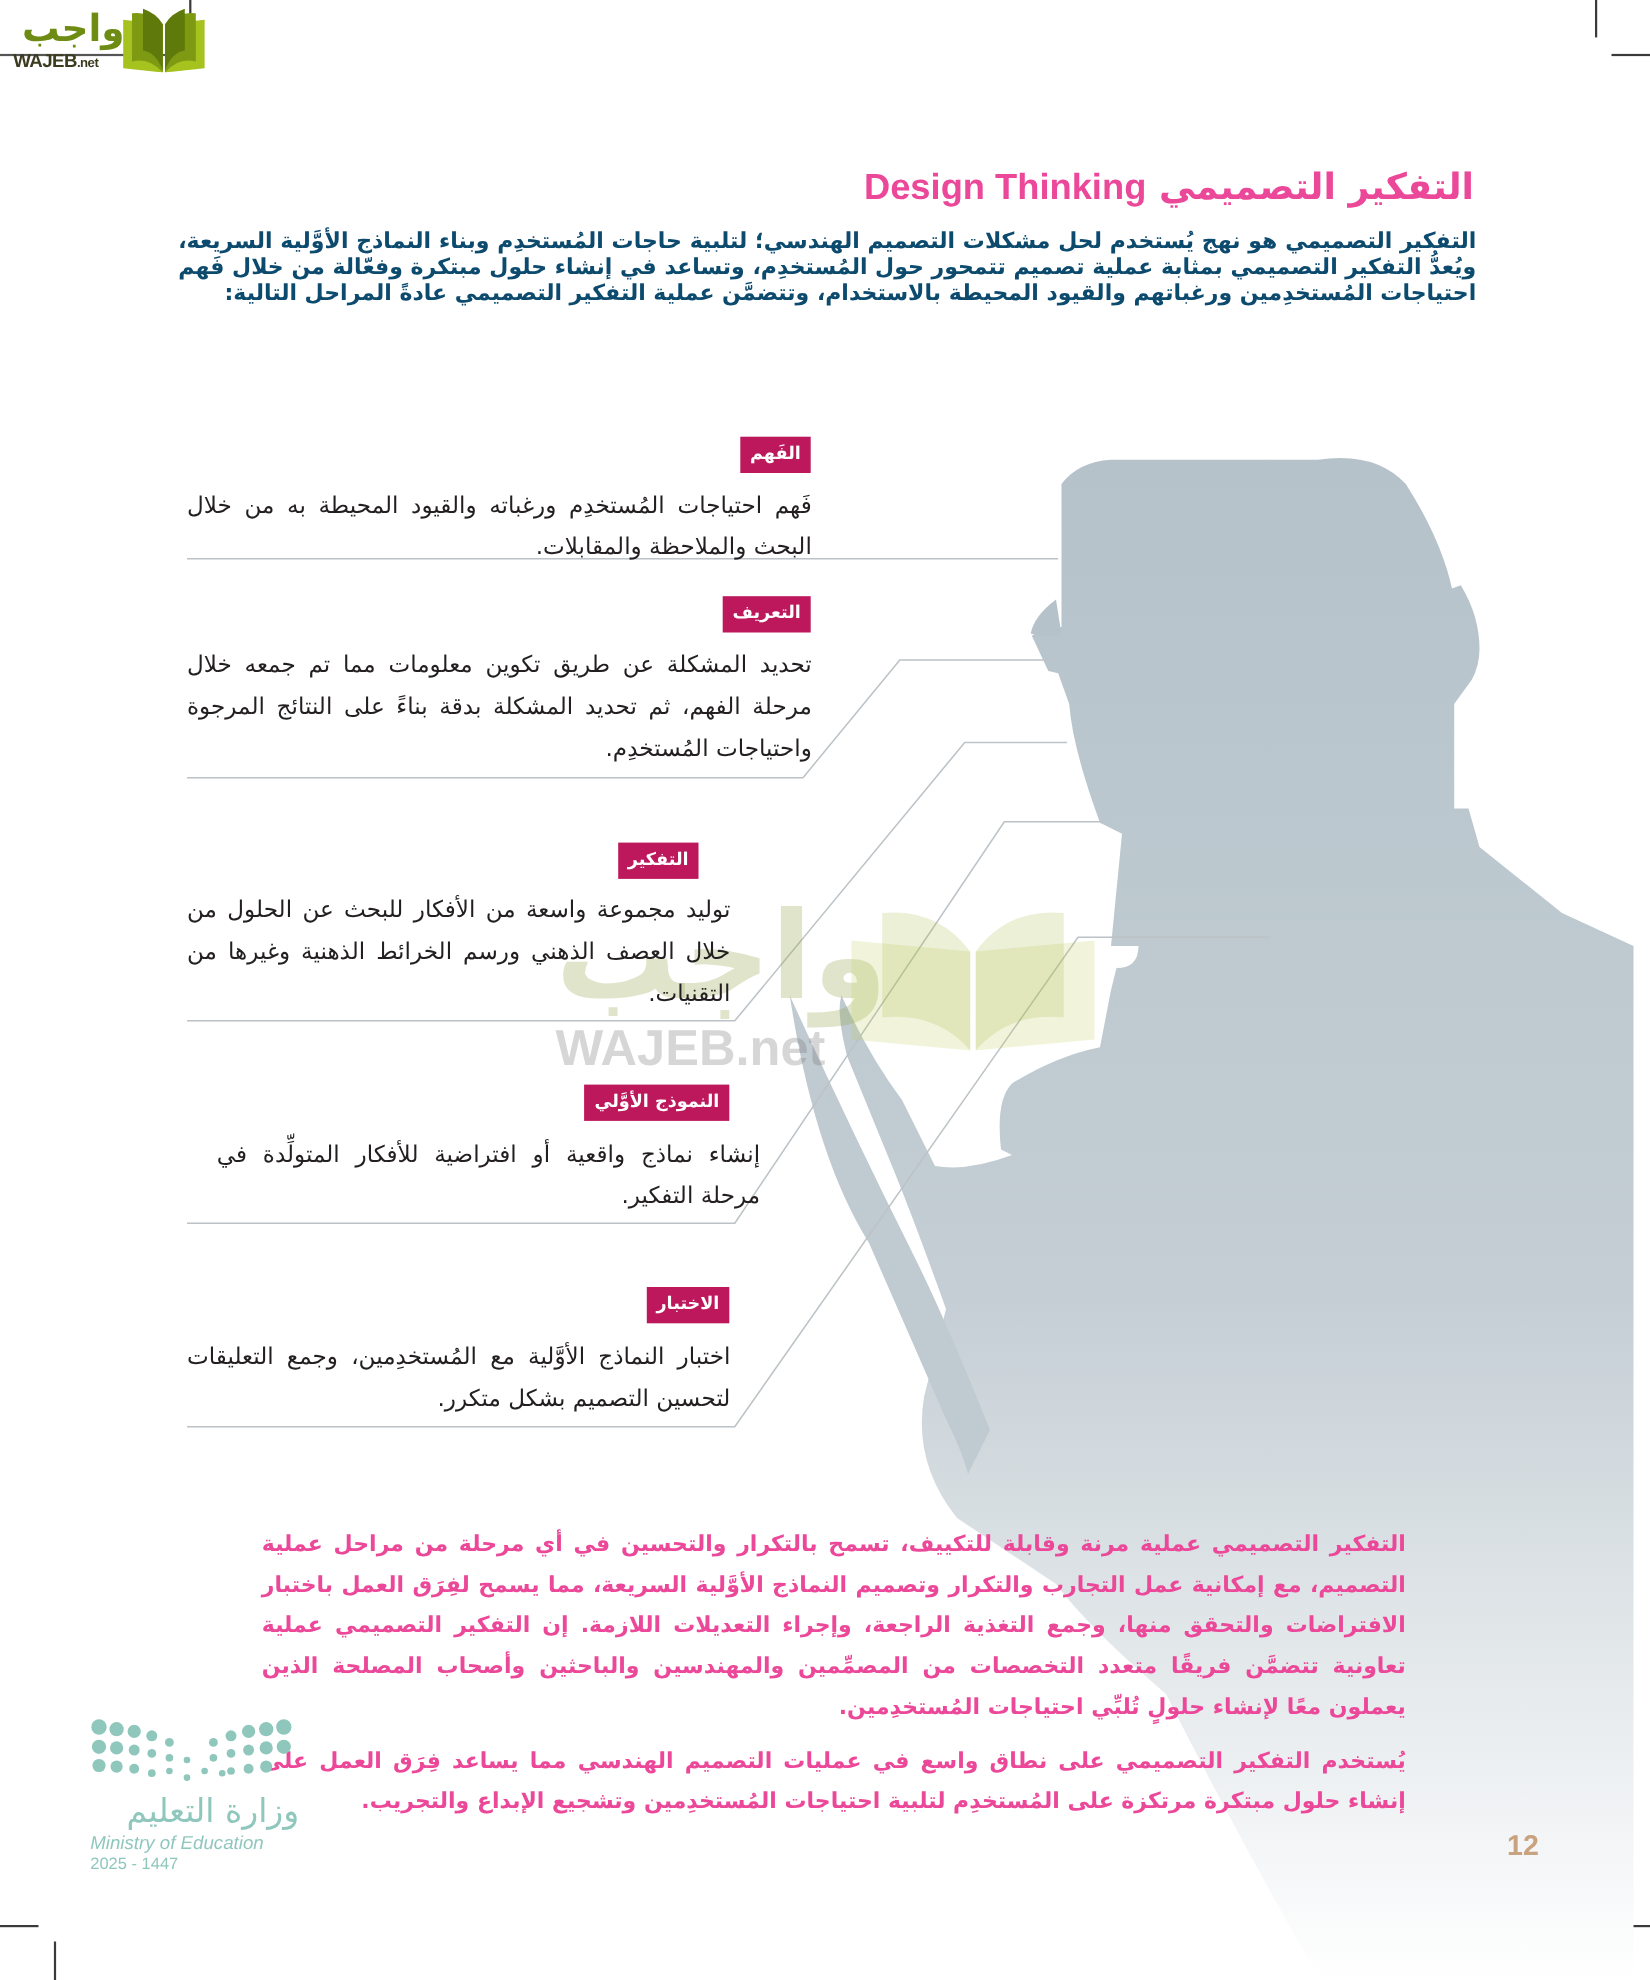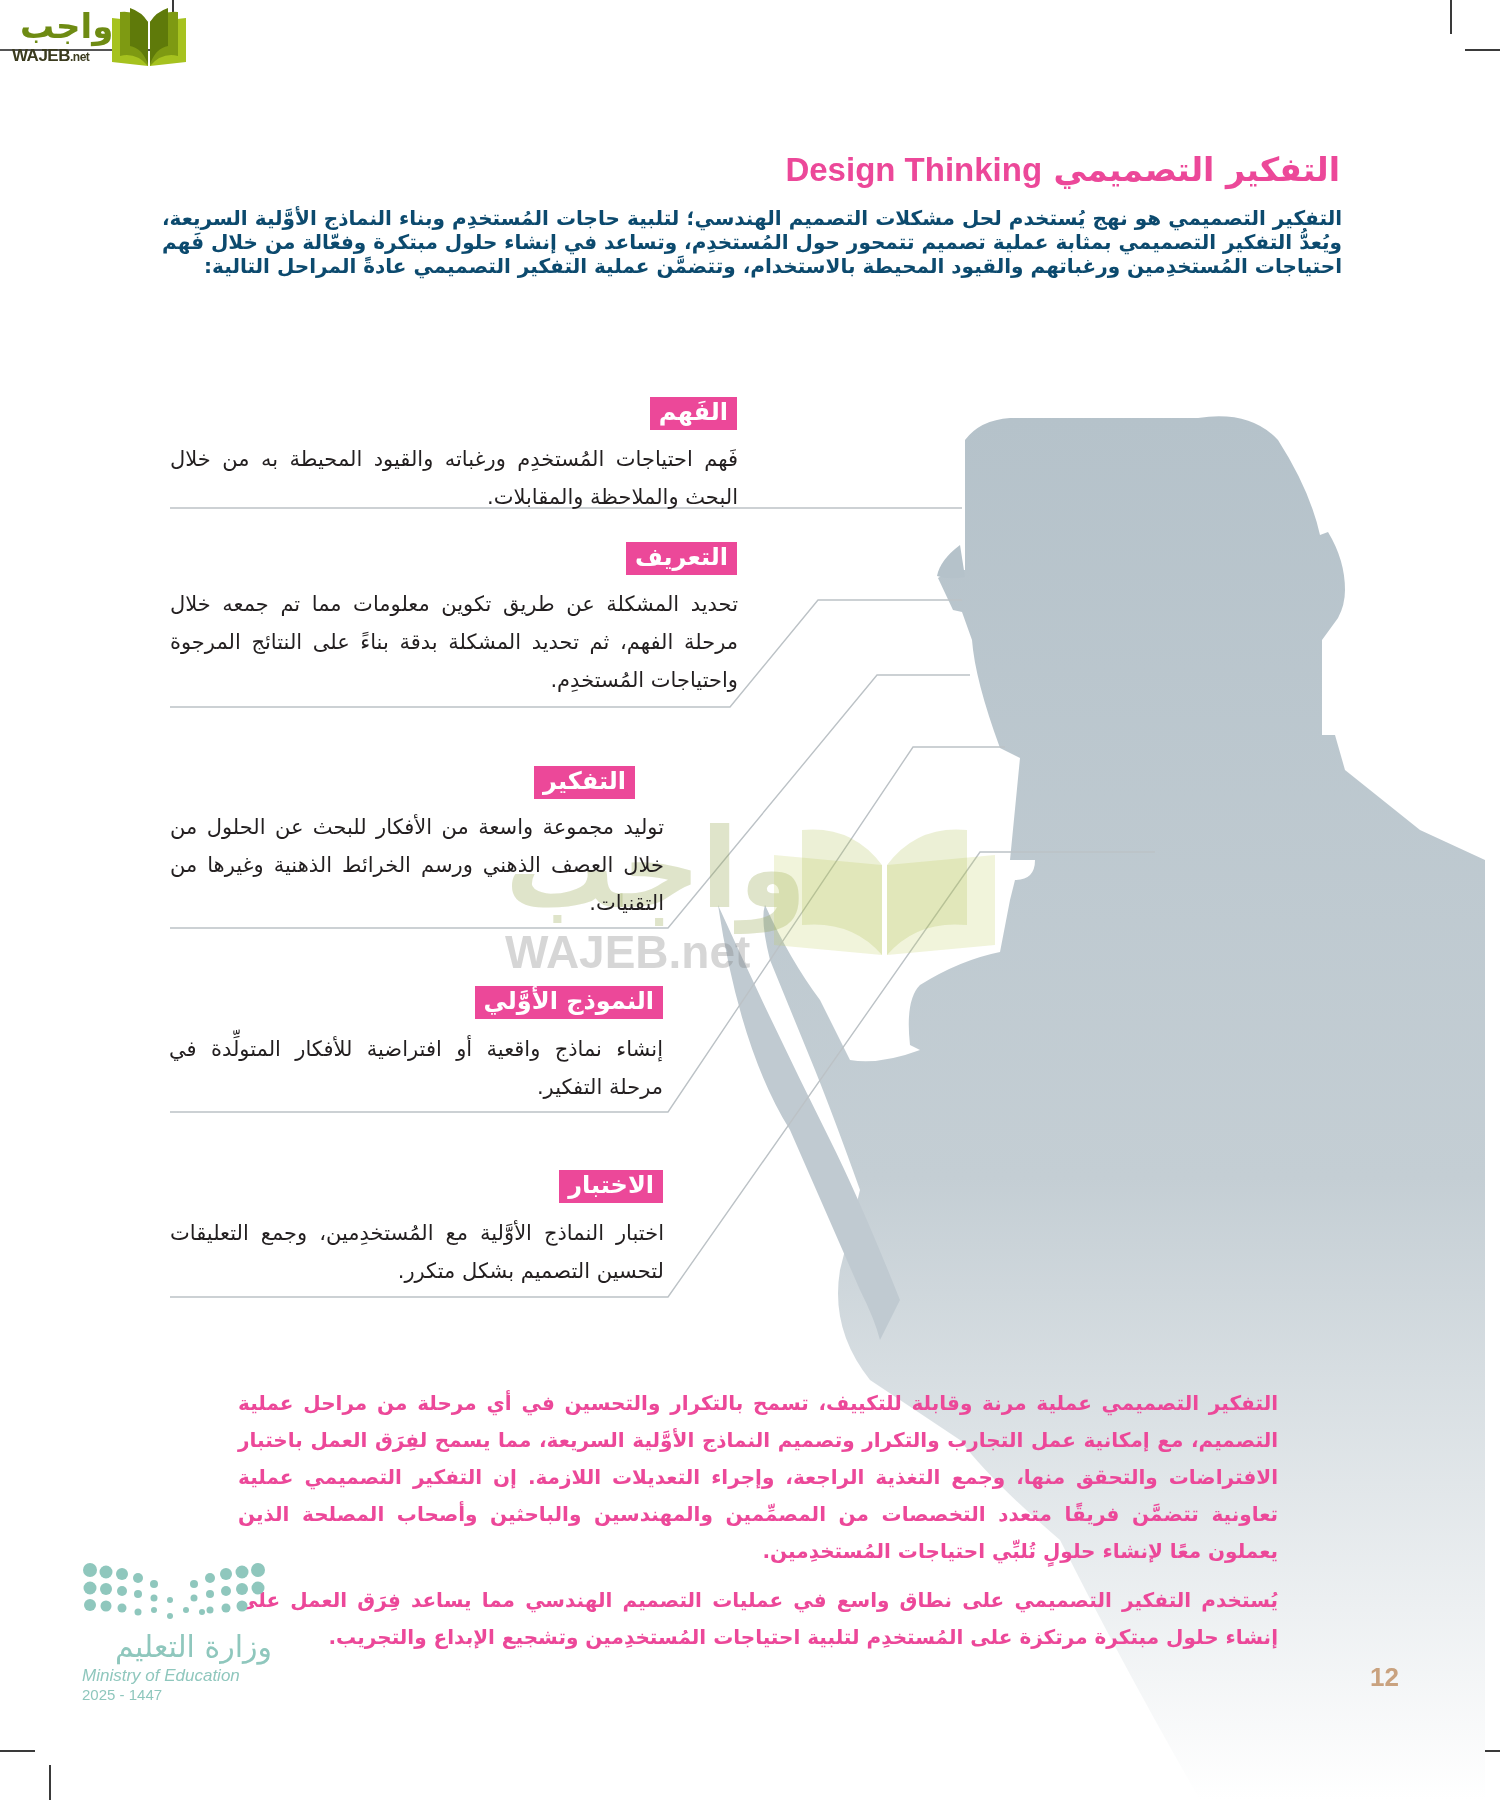--- a/index.html
+++ b/index.html
@@ -11,21 +11,21 @@
   .wj-logo { left:12px; top:6px; width:180px; height:62px; }
   .wj-ar { position:absolute; left:8px; top:0px; font-size:34px; font-weight:bold; color:#6e8b13; direction:rtl; font-family:"DejaVu Sans", sans-serif; }
   .wj-en { position:absolute; left:0px; top:40px; font-size:17px; font-weight:bold; color:#3b3b1f; font-family:"Liberation Sans", sans-serif; letter-spacing:-0.5px; }
   .wj-en small { font-size:12px; }
   .title { right:160px; top:150px; direction:rtl; font-size:33px; font-weight:bold; color:#ec4899;
            font-family:"DejaVu Sans", sans-serif; white-space:nowrap; }
   .title .en { font-family:"Liberation Sans", sans-serif; }
   .intro { right:158px; top:206px; width:1180px; direction:rtl; text-align:justify; text-align-last:right;
            font-size:20px; line-height:24px; font-weight:bold; color:#0c4a6e; }
   .para { direction:rtl; text-align:justify; text-align-last:right; font-size:20px; line-height:37px; font-weight:bold; color:#ec4899; }
-  .stage-label { position:absolute; background:#ec4899; color:#ffffff; direction:rtl; font-size:24px; font-weight:bold;
+  .stage-label { position:absolute; background:#be185d; color:#ffffff; direction:rtl; font-size:16px; font-weight:bold;
                  padding:2px 9px 5px 9px; line-height:26px; white-space:nowrap; }
   .stage-text { position:absolute; direction:rtl; text-align:justify; text-align-last:right; font-size:21px; line-height:38px; color:#231f20; }
   .page-num { left:1370px; top:1662px; font-size:26px; font-weight:bold; color:#c9a27f; font-family:"Liberation Sans", sans-serif; }
   .moe { left:82px; top:1560px; width:190px; }
   .moe-ar { font-size:30px; color:#8fc7bd; direction:rtl; text-align:right; letter-spacing:2px; }
   .moe-en { font-size:17px; color:#8fc7bd; font-family:"Liberation Sans", sans-serif; margin-top:2px;font-style:italic; }
   .moe-yr { font-size:15px; color:#8fc7bd; font-family:"Liberation Sans", sans-serif; }
   .watermark-ar { left:505px; top:805px; font-size:110px; font-weight:bold; color:rgba(150,165,80,0.30); direction:rtl; }
   .watermark-en { left:505px; top:925px; font-size:46px; font-weight:bold; color:rgba(120,120,120,0.30); font-family:"Liberation Sans", sans-serif; }
 </style>
@@ -97,21 +97,21 @@
 <div class="stage-label" style="right:763px; top:397px;">الفَهم</div>
 <div class="stage-text" style="right:762px; top:440px; width:568px;">فَهم احتياجات المُستخدِم ورغباته والقيود المحيطة به من خلال البحث والملاحظة والمقابلات.</div>
 
 <div class="stage-label" style="right:763px; top:542px;">التعريف</div>
 <div class="stage-text" style="right:762px; top:585px; width:568px;">تحديد المشكلة عن طريق تكوين معلومات مما تم جمعه خلال مرحلة الفهم، ثم تحديد المشكلة بدقة بناءً على النتائج المرجوة واحتياجات المُستخدِم.</div>
 
 <div class="stage-label" style="right:865px; top:766px;">التفكير</div>
 <div class="stage-text" style="right:836px; top:808px; width:494px;">توليد مجموعة واسعة من الأفكار للبحث عن الحلول من خلال العصف الذهني ورسم الخرائط الذهنية وغيرها من التقنيات.</div>
 
 <div class="stage-label" style="right:837px; top:986px;">النموذج الأوَّلي</div>
-<div class="stage-text" style="right:837px; top:1030px; width:494px;margin-left:48px;">إنشاء نماذج واقعية أو افتراضية للأفكار المتولِّدة في مرحلة التفكير.</div>
+<div class="stage-text" style="right:809px; top:1030px; width:494px;margin-left:48px;">إنشاء نماذج واقعية أو افتراضية للأفكار المتولِّدة في مرحلة التفكير.</div>
 
 <div class="stage-label" style="right:837px; top:1170px;">الاختبار</div>
 <div class="stage-text" style="right:836px; top:1214px; width:494px;">اختبار النماذج الأوَّلية مع المُستخدِمين، وجمع التعليقات لتحسين التصميم بشكل متكرر.</div>
 
 <p class="abs para" style="margin:0; right:222px; top:1385px; width:1040px;">التفكير التصميمي عملية مرنة وقابلة للتكييف، تسمح بالتكرار والتحسين في أي مرحلة من مراحل عملية التصميم، مع إمكانية عمل التجارب والتكرار وتصميم النماذج الأوَّلية السريعة، مما يسمح لفِرَق العمل باختبار الافتراضات والتحقق منها، وجمع التغذية الراجعة، وإجراء التعديلات اللازمة. إن التفكير التصميمي عملية تعاونية تتضمَّن فريقًا متعدد التخصصات من المصمِّمين والمهندسين والباحثين وأصحاب المصلحة الذين يعملون معًا لإنشاء حلولٍ تُلبِّي احتياجات المُستخدِمين.</p>
 <p class="abs para" style="margin:0; right:222px; top:1582px; width:1040px;">يُستخدم التفكير التصميمي على نطاق واسع في عمليات التصميم الهندسي مما يساعد فِرَق العمل على إنشاء حلول مبتكرة مرتكزة على المُستخدِم لتلبية احتياجات المُستخدِمين وتشجيع الإبداع والتجريب.</p>
 
 <div class="abs moe">
   <svg width="185" height="65" viewBox="0 0 185 65">
     <g fill="#8fc7bd">

